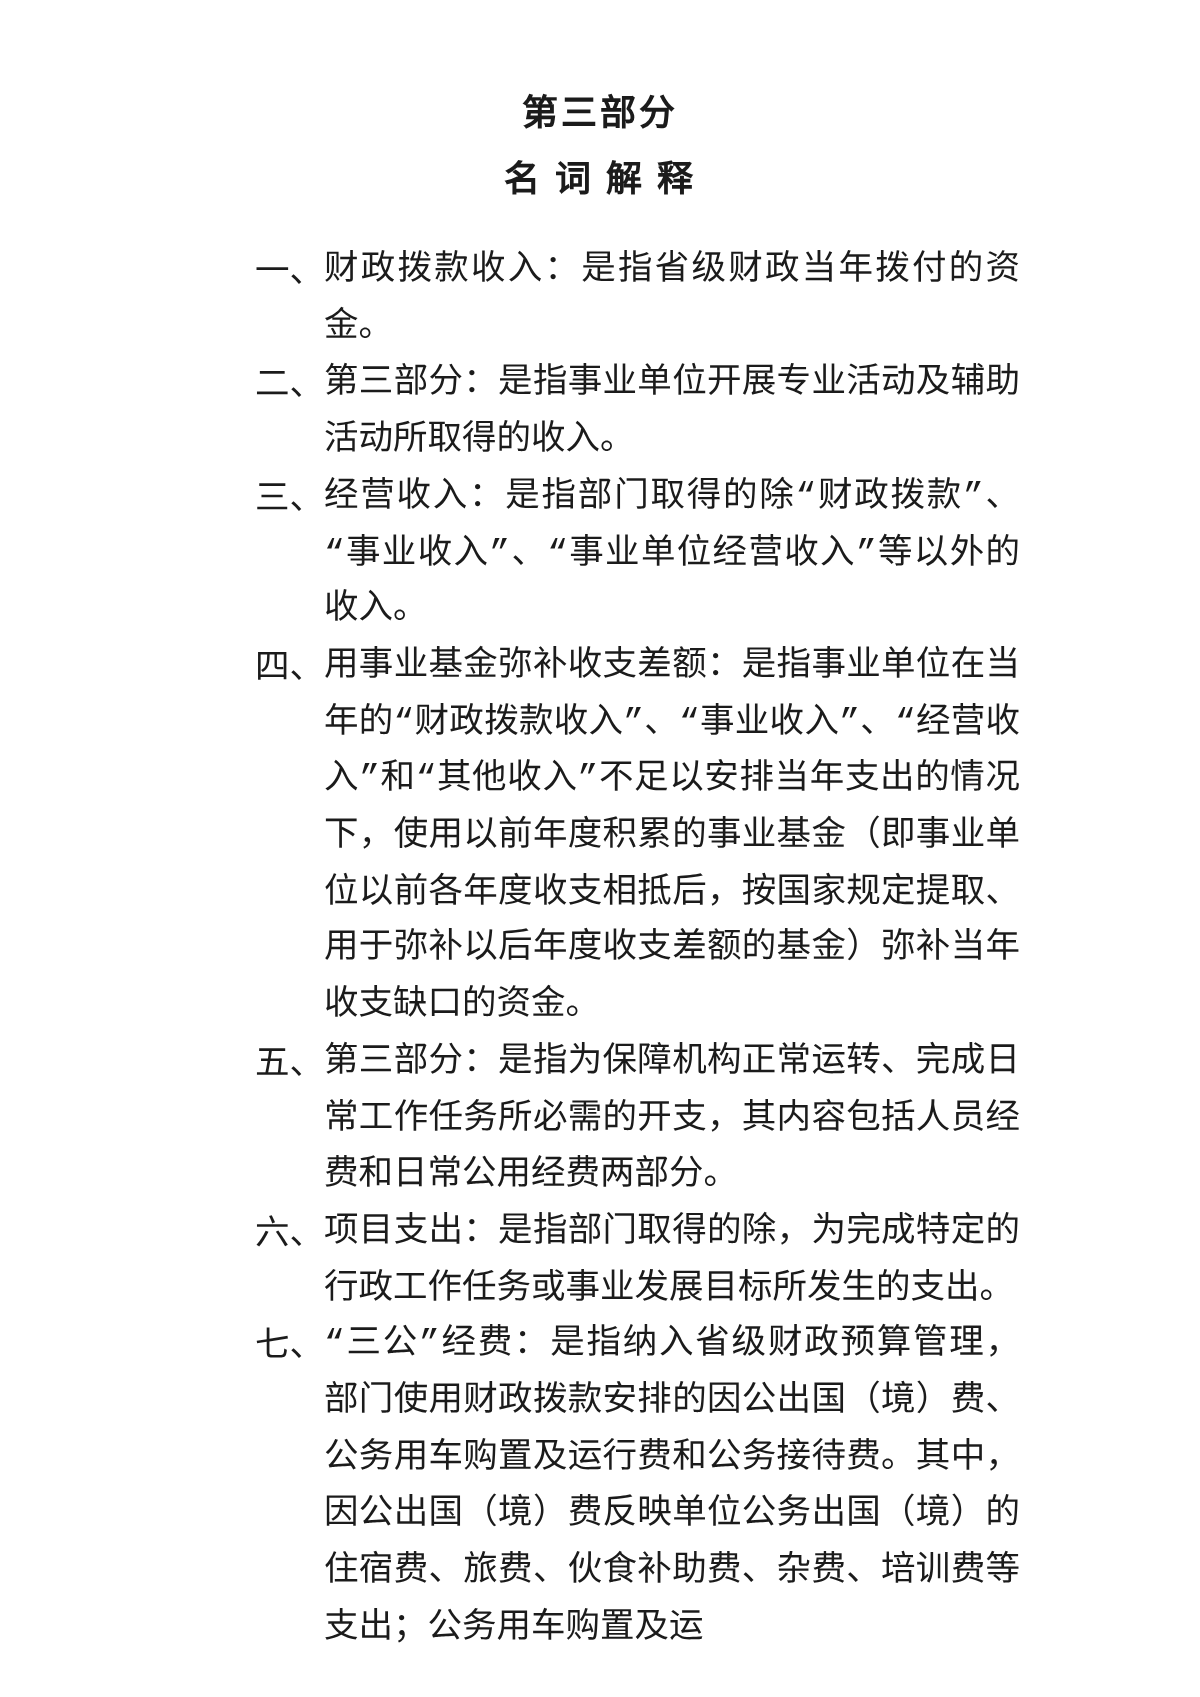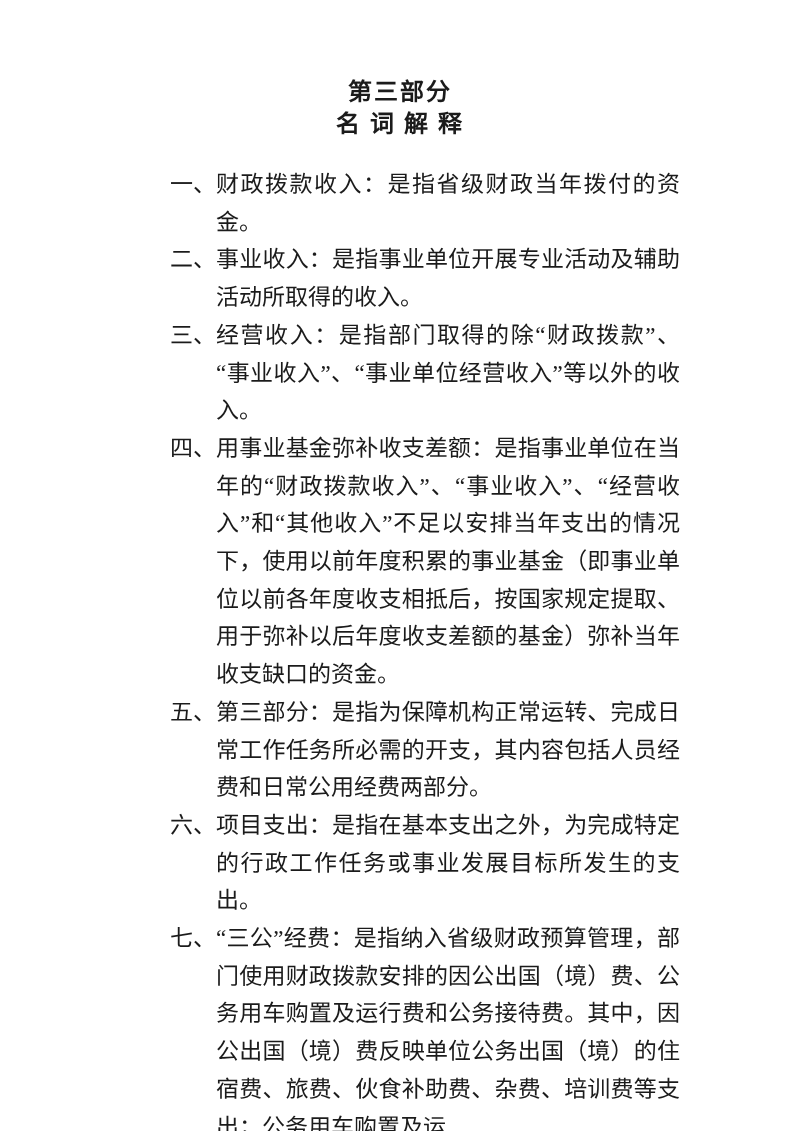--- a/index.html
+++ b/index.html
@@ -11,28 +11,29 @@
     position: relative;
     width: 800px;
     height: 1131px;
     margin: 0 auto;
     background: #ffffff;
     color: #1b1b1b;
     font-family: "Liberation Serif", "DejaVu Serif", serif;
     overflow: hidden;
   }
   .part-title {
-    padding-top: 76px;
+    padding-top: 60px;
     text-align: center;
     font-size: 24px;
     line-height: 32px;
     font-weight: bold;
     letter-spacing: 2px;
   }
   .section-title {
+    margin-top: 12px;
     text-align: center;
     font-size: 24px;
     line-height: 32px;
     font-weight: bold;
     letter-spacing: 2px;
   }
   .definitions {
     margin: 26px 120px 0 170px;
     font-size: 23px;
     line-height: 37.7px;
@@ -43,57 +44,58 @@
   }
   .def-num {
     flex: 0 0 36px;
     white-space: nowrap;
     overflow: visible;
   }
   .def-text {
     width: 474px;
     text-align: justify;
     text-justify: inter-ideograph;
+    font-family: Liberation Mono, monospace;
   }
 </style>
 </head>
 <body>
 
 <div class="page">
   <div class="part-title">第三部分</div>
   <div class="section-title">名 词 解 释</div>
   <div class="definitions" id="definitions">
   <div class="def-item">
     <span class="def-num">一、</span>
     <span class="def-text">财政拨款收入：是指省级财政当年拨付的资金。</span>
   </div>
 
   <div class="def-item">
     <span class="def-num">二、</span>
-    <span class="def-text">事业收入：是指事业单位开展专业活动及辅助活动所取得的收入。</span>
+    <span class="def-text">第三部分：是指事业单位开展专业活动及辅助活动所取得的收入。</span>
   </div>
 
   <div class="def-item">
     <span class="def-num">三、</span>
     <span class="def-text">经营收入：是指部门取得的除“财政拨款”、“事业收入”、“事业单位经营收入”等以外的收入。</span>
   </div>
 
   <div class="def-item">
     <span class="def-num">四、</span>
     <span class="def-text">用事业基金弥补收支差额：是指事业单位在当年的“财政拨款收入”、“事业收入”、“经营收入”和“其他收入”不足以安排当年支出的情况下，使用以前年度积累的事业基金（即事业单位以前各年度收支相抵后，按国家规定提取、用于弥补以后年度收支差额的基金）弥补当年收支缺口的资金。</span>
   </div>
 
   <div class="def-item">
     <span class="def-num">五、</span>
     <span class="def-text">第三部分：是指为保障机构正常运转、完成日常工作任务所必需的开支，其内容包括人员经费和日常公用经费两部分。</span>
   </div>
 
   <div class="def-item">
     <span class="def-num">六、</span>
-    <span class="def-text">项目支出：是指在基本支出之外，为完成特定的行政工作任务或事业发展目标所发生的支出。</span>
+    <span class="def-text">项目支出：是指部门取得的除，为完成特定的行政工作任务或事业发展目标所发生的支出。</span>
   </div>
 
   <div class="def-item">
     <span class="def-num">七、</span>
     <span class="def-text">“三公”经费：是指纳入省级财政预算管理，部门使用财政拨款安排的因公出国（境）费、公务用车购置及运行费和公务接待费。其中，因公出国（境）费反映单位公务出国（境）的住宿费、旅费、伙食补助费、杂费、培训费等支出；公务用车购置及运</span>
   </div>
 </div>
 </div>
 
 </body></html>

